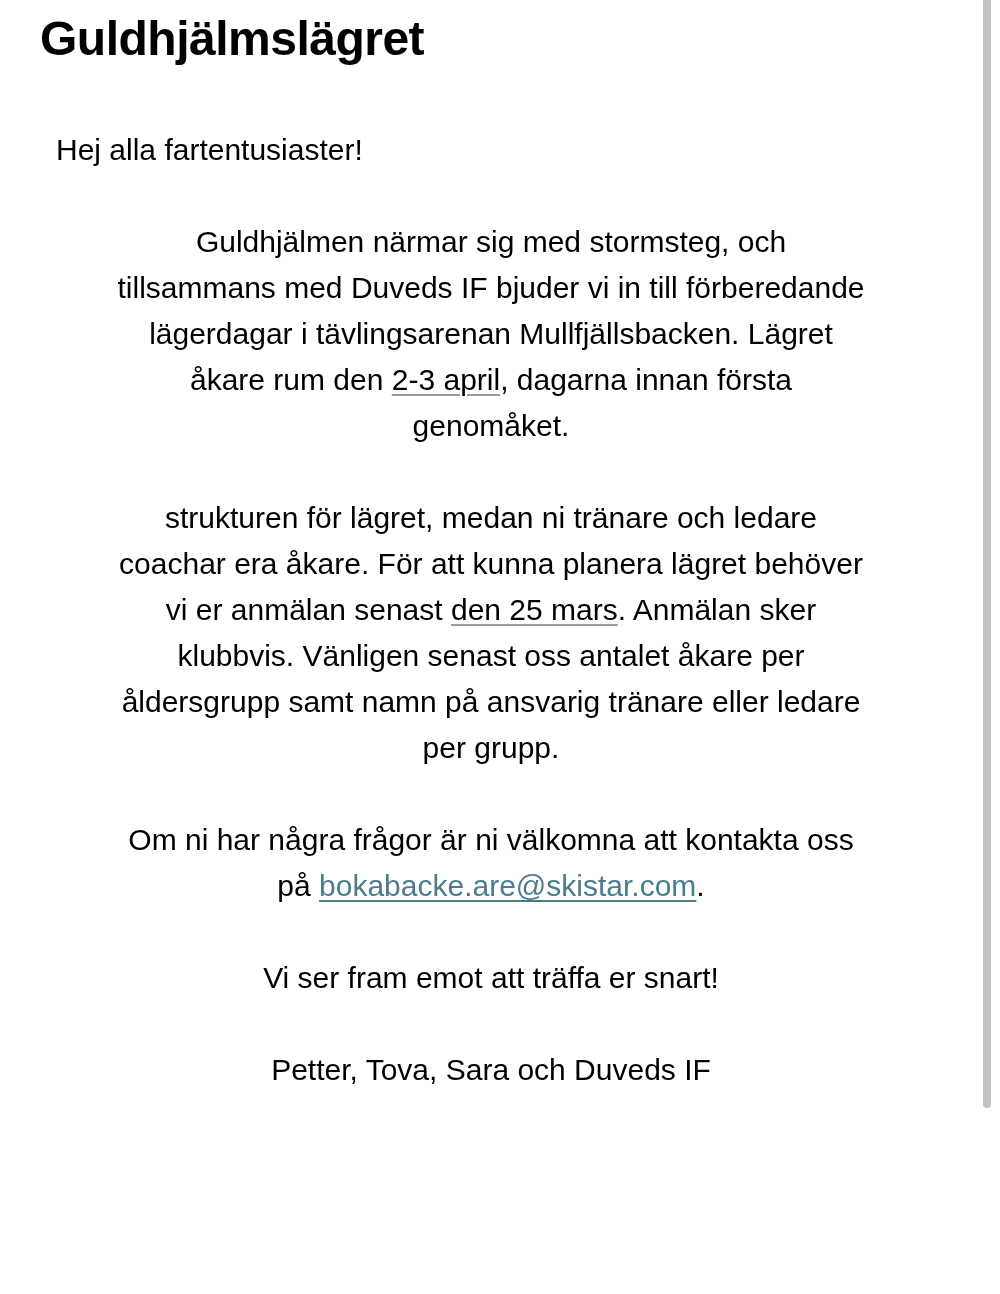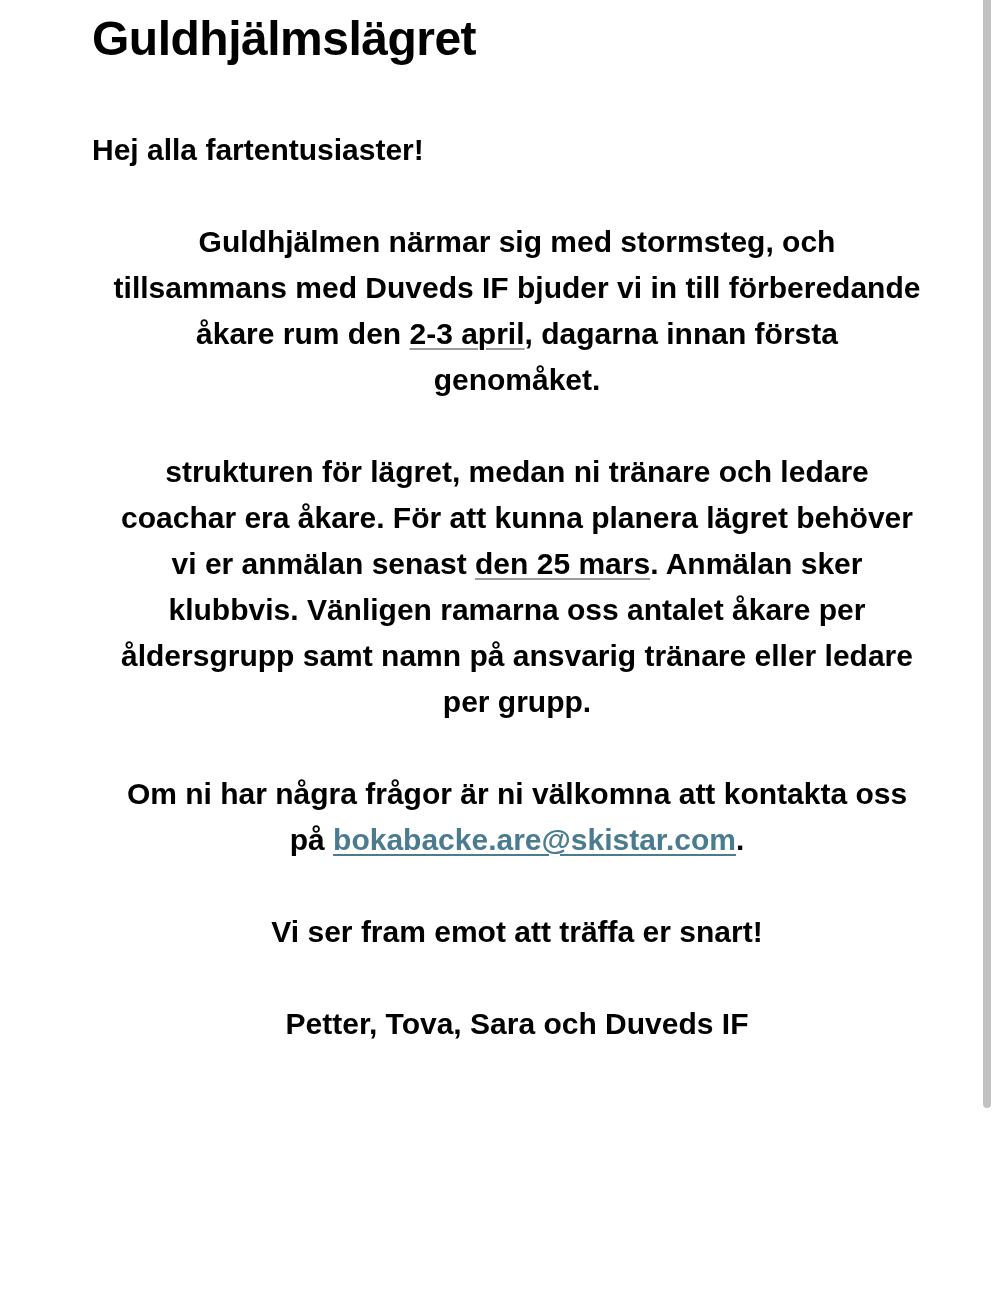--- a/index.html
+++ b/index.html
@@ -9,33 +9,33 @@
   body {
     width: 1000px;
     height: 1294px;
     background: var(--page-bg, #ffffff);
     color: var(--text-color, #000000);
     font-family: "Liberation Sans", sans-serif;
     overflow: hidden;
     position: relative;
   }
   .content {
-    padding: 0 58px 0 92px;
+    padding: 0 58px 0 40px;
   }
   h1.page-title {
     font-size: 48px;
     line-height: 58px;
     font-weight: 700;
     letter-spacing: -0.5px;
     margin: 10px 0 0 0;
   }
   .email-body {
     margin-top: 59px;
   }
-  .para { margin: 0; font-weight: bold; }
+  .para { margin: 16px; }
   .para:not(:first-child) { margin-top: 46px; text-align: center; }
   .line {
     display: block;
     font-size: 30px;
     line-height: 46px;
     white-space: pre-wrap;
   }
   .date-detector {
     color: inherit;
     text-decoration: underline;
@@ -67,28 +67,29 @@
 
 <div class="content">
   <h1 class="page-title">Guldhjälmslägret</h1>
   <div class="email-body">
       <div class="para">
         <div class="line"><span>Hej alla fartentusiaster!</span></div>
       </div>
       <div class="para">
         <div class="line"><span>Guldhjälmen närmar sig med stormsteg, och</span></div>
         <div class="line"><span>tillsammans med Duveds IF bjuder vi in till förberedande</span></div>
+        <div class="line"><span>lägerdagar i tävlingsarenan Mullfjällsbacken. Lägret</span></div>
         <div class="line"><span>åkare rum den </span><span class="date-detector">2-3 april</span><span>, dagarna innan första</span></div>
         <div class="line"><span>genomåket.</span></div>
       </div>
       <div class="para">
         <div class="line"><span>strukturen för lägret, medan ni tränare och ledare</span></div>
         <div class="line"><span>coachar era åkare. För att kunna planera lägret behöver</span></div>
         <div class="line"><span>vi er anmälan senast </span><span class="date-detector">den 25 mars</span><span>. Anmälan sker</span></div>
-        <div class="line"><span>klubbvis. Vänligen ramarna oss antalet åkare per</span></div>
+        <div class="line"><span>klubbvis. Vänligen senast oss antalet åkare per</span></div>
         <div class="line"><span>åldersgrupp samt namn på ansvarig tränare eller ledare</span></div>
         <div class="line"><span>per grupp.</span></div>
       </div>
       <div class="para">
         <div class="line"><span>Om ni har några frågor är ni välkomna att kontakta oss</span></div>
         <div class="line"><span>på </span><a class="email-link" href="#">bokabacke.are@skistar.com</a><span>.</span></div>
       </div>
       <div class="para">
         <div class="line"><span>Vi ser fram emot att träffa er snart!</span></div>
       </div>

